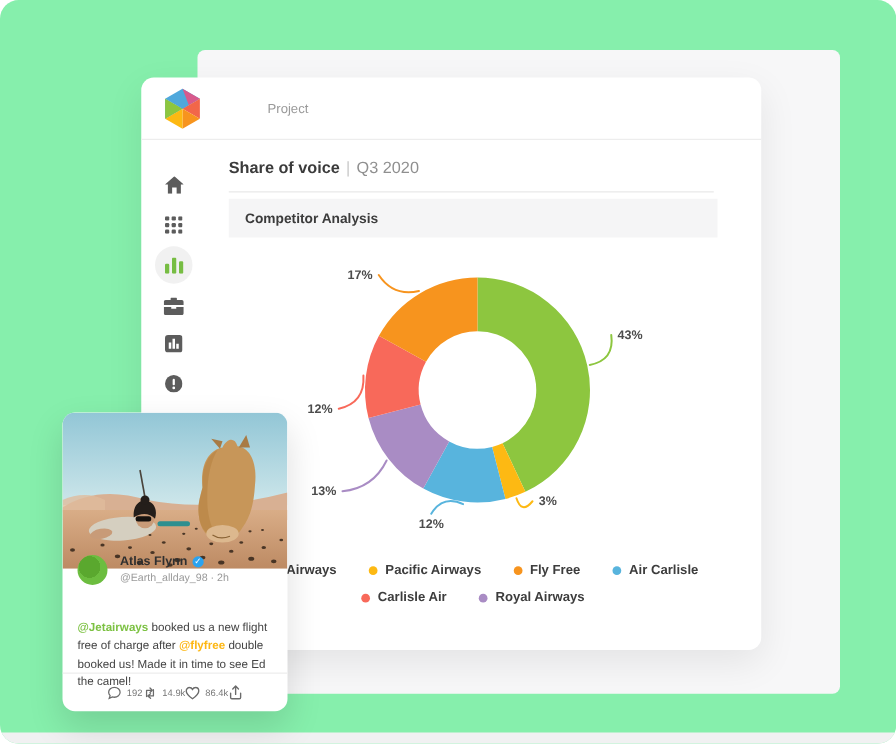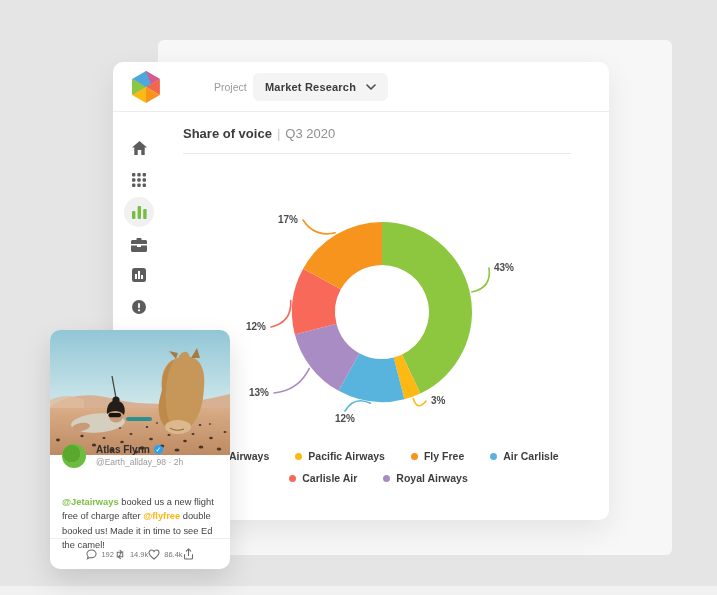--- a/index.html
+++ b/index.html
@@ -1,18 +1,18 @@
 <!DOCTYPE html>
 <html><head>
 <meta charset="utf-8">
 <style>
   * { margin:0; padding:0; box-sizing:border-box; }
   html,body { background:#fff; }
   body { font-family:"Liberation Sans", sans-serif; }
-  .stage { position:relative; width:717px; height:595px; background:#e5e5e5; overflow:hidden; }
+  .stage { position:relative; width:717px; height:595px; background:#86efac; overflow:hidden;border-radius:15px; }
 
   .backdrop { position:absolute; left:158px; top:40px; width:514px; height:515px;
               background:#f7f7f8; border-radius:6px; }
   .bottom-strip { position:absolute; left:0; top:586px; width:717px; height:9px; background:#f1f1f2; }
 
   
   .app-card { position:absolute; left:113px; top:62px; width:496px; height:458px;
               background:#fff; border-radius:10px;
               box-shadow:0 10px 30px rgba(0,0,0,.08); }
   .app-header { position:absolute; left:0; top:0; width:100%; height:50px;
@@ -88,26 +88,20 @@
           <polygon points="3.1,9 17,17 3.1,25" fill="#4fa8dc"></polygon>
           <polygon points="17,1 30.9,9 17,17" fill="#d85a8c"></polygon>
           <polygon points="30.9,9 30.9,25 17,17" fill="#f26649"></polygon>
           <polygon points="30.9,25 17,33 17,17" fill="#f7941e"></polygon>
           <polygon points="17,33 3.1,25 17,17" fill="#fdb913"></polygon>
           <polygon points="3.1,25 3.1,9 17,17" fill="#8dc63f"></polygon>
           <polygon points="17,1 22,14 17,17 10,12" fill="#4fa8dc"></polygon>
         </svg>
       </div>
       <span class="project-label">Project</span>
-      <div class="project-pill">
-        <span class="pv">Market Research</span>
-        <svg width="10" height="6" viewBox="0 0 10 6">
-          <path d="M1 1 L5 5 L9 1" fill="none" stroke="#4a4a4a" stroke-width="1.6" stroke-linecap="round" stroke-linejoin="round"></path>
-        </svg>
-      </div>
     </div>
 
     <div class="side-icon" style="top:72px">
       <svg width="15" height="14" viewBox="0 0 15 14">
         <path d="M7.5 0 L15 6.5 H12.7 V14 H9.3 V9 H5.7 V14 H2.3 V6.5 H0 Z" fill="#5c5c5c"></path>
       </svg>
     </div>
     <div class="side-icon" style="top:104px">
       <svg width="14" height="14" viewBox="0 0 14 14">
         <g fill="#5c5c5c">
@@ -153,20 +147,23 @@
         <rect x="6.1" y="3" width="1.8" height="5.2" rx="0.9" fill="#fff"></rect>
         <circle cx="7" cy="10.3" r="1.1" fill="#fff"></circle>
       </svg>
     </div>
 
     <div class="content">
       <div class="page-title">
         <b>Share of voice</b><span class="sep">|</span><span>Q3 2020</span>
       </div>
       <div class="title-rule"></div>
+      <div class="section-bar">
+        <span>Competitor Analysis</span>
+      </div>
 
       <svg id="donut" class="chart-svg" viewBox="0 0 391 300">
           <path d="M199,84 A90,90 0 0 1 237.32013624085653,255.43443472194176 L219.01162670355842,216.52687146590293 A47,47 0 0 0 199,127 Z" fill="#8dc63f"></path>
           <path d="M288.78434209836473,153.9308217915181 Q308.7569237807691,150.1411307631402 306,130" fill="none" stroke="#8dc63f" stroke-width="1.6" stroke-linecap="round"></path>
           <text x="311" y="133" text-anchor="start">43%</text>
           <path d="M237.32013624085653,255.43443472194176 A90,90 0 0 1 221.38208984483688,261.17248450157683 L210.68842469674814,219.52340857304566 A47,47 0 0 0 219.01162670355842,216.52687146590293 Z" fill="#fdb913"></path>
           <path d="M230.1638886625668,260.56103074378876 Q234.34192075650293,273.5695905851767 243,263" fill="none" stroke="#fdb913" stroke-width="1.6" stroke-linecap="round"></path>
           <text x="248" y="266" text-anchor="start">3%</text>
           <path d="M221.38208984483688,261.17248450157683 A90,90 0 0 1 155.6421693308456,252.86760120394771 L176.35757731721938,215.18641396206158 A47,47 0 0 0 210.68842469674814,219.52340857304566 Z" fill="#58b4dd"></path>
           <path d="M187.469342512084,265.27455252093193 Q171.25150000957493,257.65391795081695 162,273" fill="none" stroke="#58b4dd" stroke-width="1.6" stroke-linecap="round"></path>

